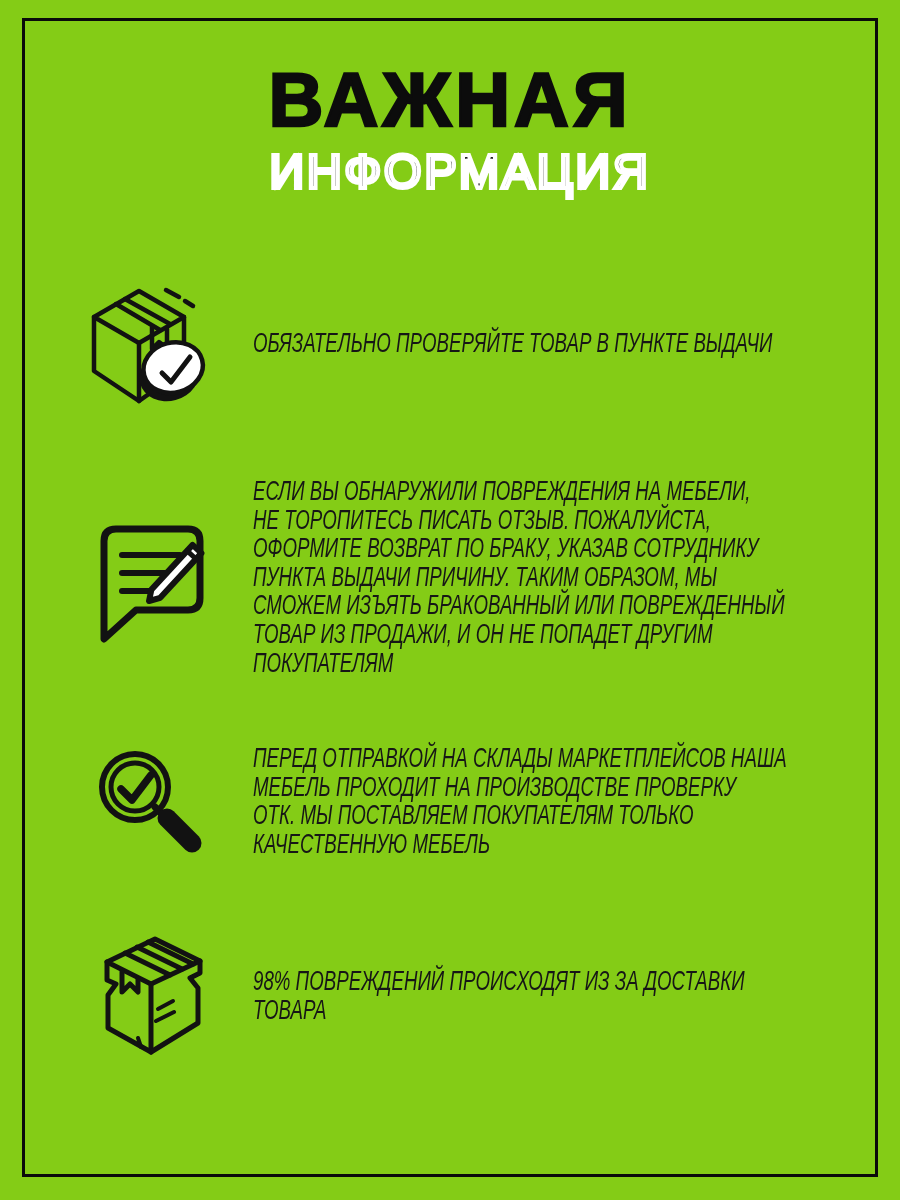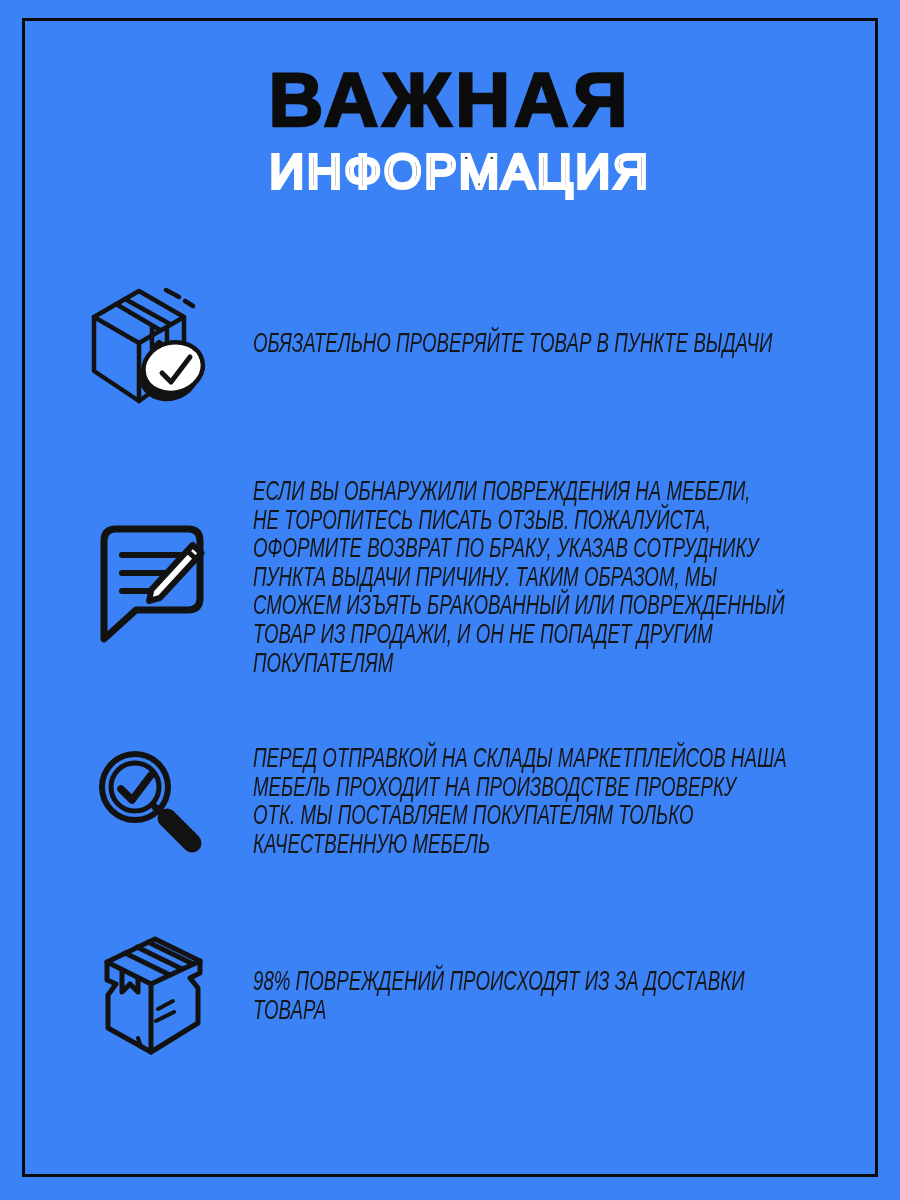--- a/index.html
+++ b/index.html
@@ -1,19 +1,19 @@
 <!DOCTYPE html>
 <html><head>
 <meta charset="utf-8">
 <style>
   html,body{margin:0;padding:0;background:#fff;}
   .canvas{
     position:relative;
     width:900px;height:1200px;
-    background:#3b82f6;
+    background:#84cc16;
     overflow:hidden;
     font-family:"Liberation Sans","DejaVu Sans",sans-serif;
     color:#141414;
   }
   .frame{
     position:absolute;
     left:22px;top:18px;
     width:856px;height:1159px;
     border:3px solid #0a0a0a;
     box-sizing:border-box;

